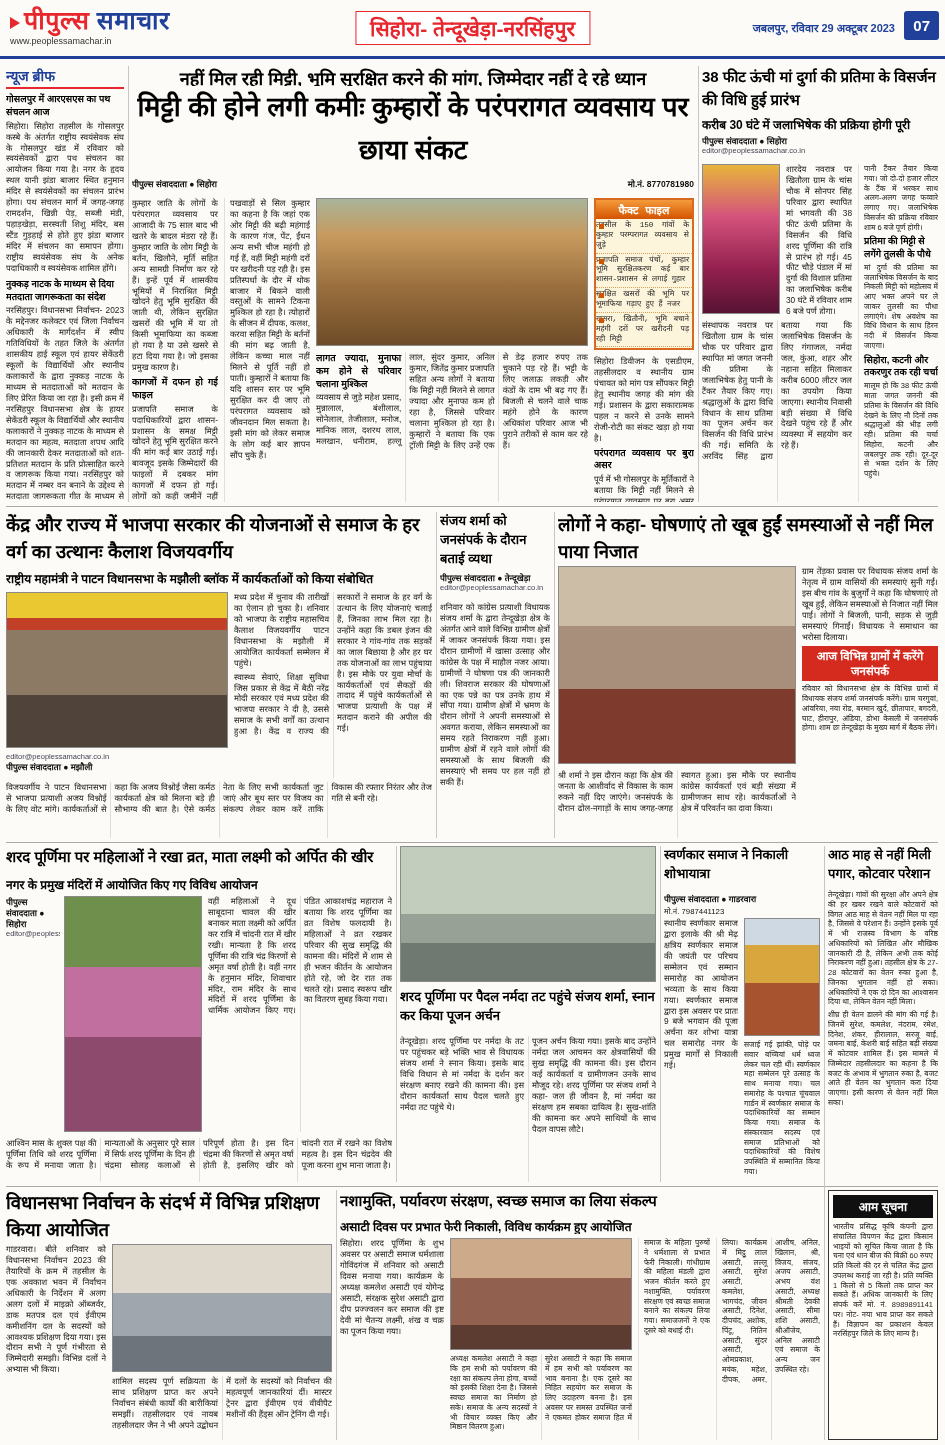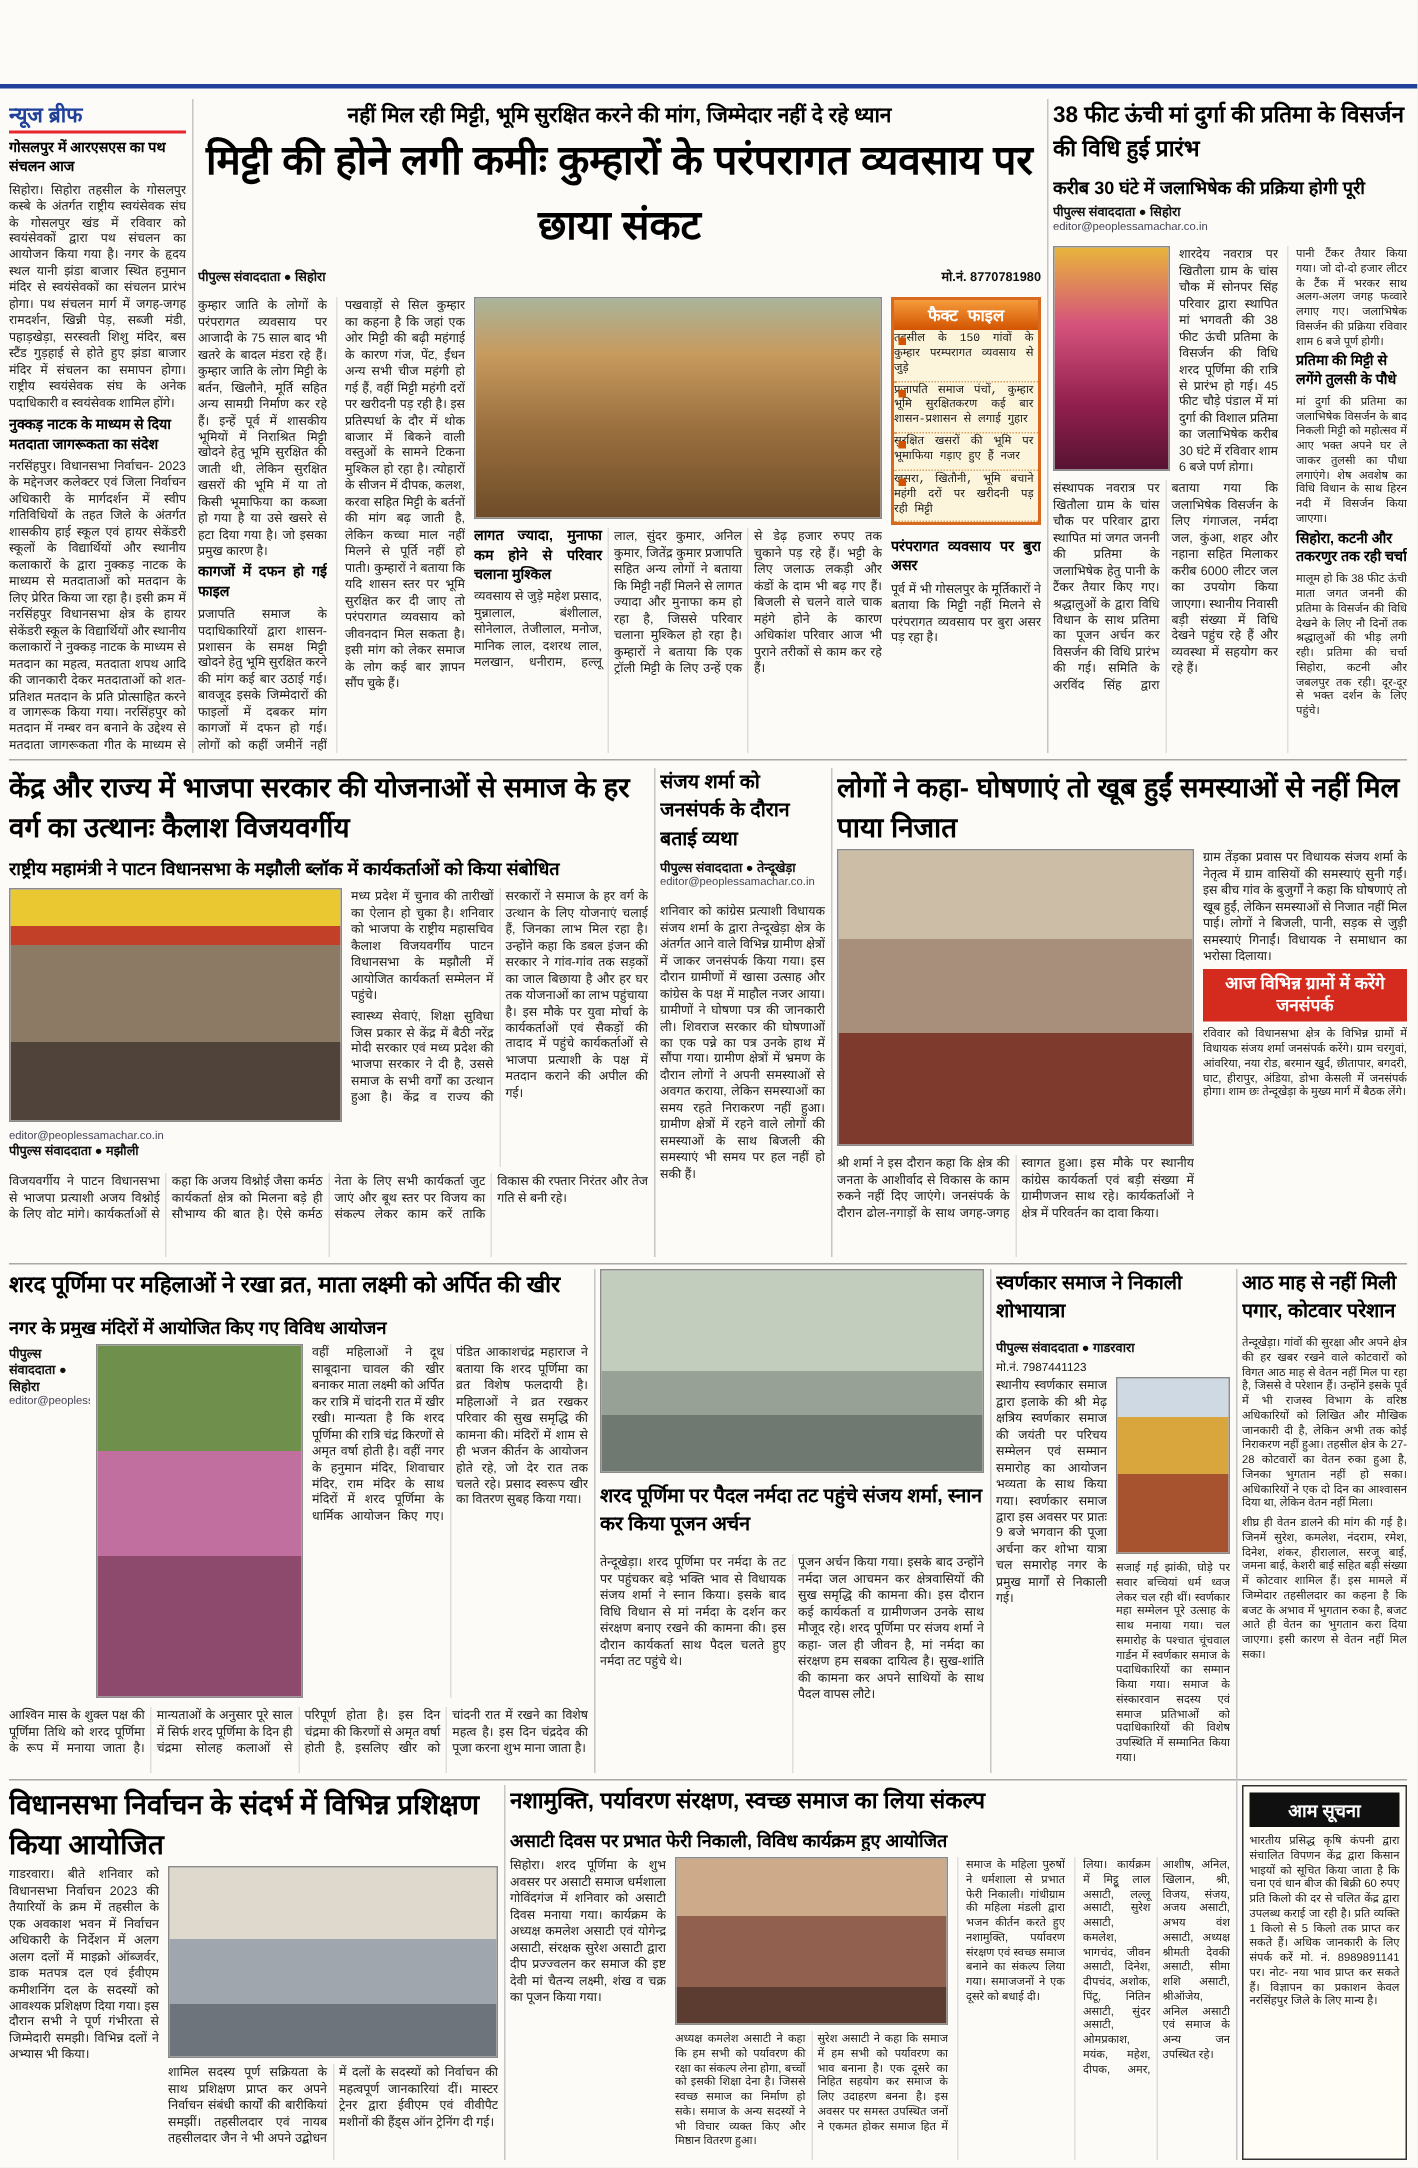--- a/index.html
+++ b/index.html
@@ -17,21 +17,21 @@
 .cols3{column-count:3;column-gap:8px;column-rule:1px solid #ddd;}
 .cols4{column-count:4;column-gap:8px;column-rule:1px solid #ddd;}
 .subhd{font-weight:bold;font-size:9.5px;line-height:1.35;margin:3px 0 2px;color:#000;}
 .photo{border:1px solid #8a8a8a;}
 .hrule{position:absolute;height:1px;background:#a8a8a8;}
 .vrule{position:absolute;width:1px;background:#c6c6c6;}
 .hl-xl{font-size:27px;line-height:1.6;font-weight:bold;text-align:center;color:#000;}
 .hl-lg{font-size:18.5px;line-height:1.45;font-weight:bold;color:#000;}
 .hl-md{font-size:15px;line-height:1.5;font-weight:bold;color:#000;}
 .hl-sm{font-size:13px;line-height:1.45;font-weight:bold;color:#000;}
-.kicker{font-size:14px;font-weight:bold;text-align:center;color:#000;}
+.kicker{font-size:18px;font-weight:bold;text-align:center;color:#000;}
 .deck{font-size:12px;font-weight:bold;color:#000;}
 .masthead{position:absolute;top:0;left:0;width:945px;height:56px;}
 .logo{position:absolute;left:10px;top:6px;}
 .logo-line{font-size:25px;font-weight:bold;line-height:1.15;letter-spacing:.5px;}
 .logo-w1{color:#e8262d;}
 .logo-w2{color:#20409a;}
 .logo-flag{display:inline-block;width:0;height:0;border-left:10px solid #e8262d;border-top:6px solid transparent;border-bottom:6px solid transparent;margin-right:4px;}
 .website{font-size:9px;color:#333;margin-top:1px;}
 .region{position:absolute;left:50%;top:11px;transform:translateX(-50%);color:#e8262d;font-size:21px;font-weight:bold;border:1px solid #e8262d;padding:2px 14px;white-space:nowrap;background:#fff;}
 .mast-date{position:absolute;right:50px;top:20px;color:#20409a;font-size:11px;font-weight:bold;}
@@ -54,20 +54,32 @@
 .ph-walk{background:linear-gradient(180deg,#c2cdbd 0 50%,#97a195 50% 72%,#6f7972 72% 100%);}
 .ph-swarna{background:linear-gradient(180deg,#cfd9e4 0 22%,#d9a63e 22% 55%,#a85330 55% 100%);}
 .ph-train{background:linear-gradient(180deg,#ded9cc 0 38%,#a0a6ad 38% 72%,#6d747b 72% 100%);}
 .ph-nasha{background:linear-gradient(180deg,#cdaa89 0 35%,#91604e 35% 78%,#5c3c31 78% 100%);}
 </style>
 </head>
 <body>
 
 <div class="page">
 
+  <header class="masthead">
+    <div class="logo">
+      <div class="logo-line">
+        <span class="logo-flag"></span><span class="logo-w1">पीपुल्स</span>
+        <span class="logo-w2">समाचार</span>
+      </div>
+      <div class="website">www.peoplessamachar.in</div>
+    </div>
+    <div class="region">सिहोरा- तेन्दूखेड़ा-नरसिंहपुर</div>
+    <div class="mast-date">जबलपुर, रविवार 29 अक्टूबर 2023</div>
+    <div class="pagenum">07</div>
+  </header>
   <div class="bluebar"></div>
 
   <div class="hrule" style="left:6px;top:506px;width:932px;"></div>
   <div class="hrule" style="left:6px;top:842px;width:932px;"></div>
   <div class="hrule" style="left:6px;top:1186px;width:932px;"></div>
   <div class="vrule" style="left:128px;top:66px;height:436px;"></div>
   <div class="vrule" style="left:698px;top:66px;height:436px;"></div>
   <div class="vrule" style="left:436px;top:512px;height:326px;"></div>
   <div class="vrule" style="left:554px;top:512px;height:326px;"></div>
   <div class="vrule" style="left:396px;top:846px;height:336px;"></div>
@@ -104,20 +116,21 @@
       <div class="factitem">सुरक्षित खसरों की भूमि पर भूमाफिया गड़ाए हुए हैं नजर</div>
       <div class="factitem">खसरा, खितौनी, भूमि बचाने महंगी दरों पर खरीदनी पड़ रही मिट्टी</div>
     </div>
     <div class="abs" style="left:184px;top:286px;width:272px;height:150px;">
       <div class="cols3 t8 just" style="height:150px;">
         <h4 class="subhd" style="margin-top:0;">लागत ज्यादा, मुनाफा कम होने से परिवार चलाना मुश्किल</h4>
         <p>व्यवसाय से जुड़े महेश प्रसाद, मुन्नालाल, बंशीलाल, सोनेलाल, तेजीलाल, मनोज, मानिक लाल, दशरथ लाल, मलखान, धनीराम, हल्लू लाल, सुंदर कुमार, अनिल कुमार, जितेंद्र कुमार प्रजापति सहित अन्य लोगों ने बताया कि मिट्टी नहीं मिलने से लागत ज्यादा और मुनाफा कम हो रहा है, जिससे परिवार चलाना मुश्किल हो रहा है। कुम्हारों ने बताया कि एक ट्रॉली मिट्टी के लिए उन्हें एक से डेढ़ हजार रुपए तक चुकाने पड़ रहे हैं। भट्टी के लिए जलाऊ लकड़ी और कंडों के दाम भी बढ़ गए हैं। बिजली से चलने वाले चाक महंगे होने के कारण अधिकांश परिवार आज भी पुराने तरीकों से काम कर रहे हैं।</p>
       </div>
     </div>
     <div class="abs t8 just" style="left:462px;top:290px;width:100px;height:146px;">
+      <p>सिहोरा डिवीजन के एसडीएम, तहसीलदार व स्थानीय ग्राम पंचायत को मांग पत्र सौंपकर मिट्टी हेतु स्थानीय जगह की मांग की गई। प्रशासन के द्वारा सकारात्मक पहल न करने से उनके सामने रोजी-रोटी का संकट खड़ा हो गया है।</p>
       <h4 class="subhd">परंपरागत व्यवसाय पर बुरा असर</h4>
       <p>पूर्व में भी गोसलपुर के मूर्तिकारों ने बताया कि मिट्टी नहीं मिलने से परंपरागत व्यवसाय पर बुरा असर पड़ रहा है।</p>
     </div>
   </article>
 
   <article class="sec" style="left:702px;top:66px;width:236px;height:436px;">
     <h2 class="abs hl-md" style="left:0;top:0;width:236px;height:48px;">38 फीट ऊंची मां दुर्गा की प्रतिमा के विसर्जन की विधि हुई प्रारंभ</h2>
     <div class="abs deck" style="left:0;top:50px;width:236px;height:17px;">करीब 30 घंटे में जलाभिषेक की प्रक्रिया होगी पूरी</div>
     <div class="abs" style="left:0;top:69px;width:160px;height:26px;">
       <div class="byline">पीपुल्स संवाददाता ● सिहोरा</div>

